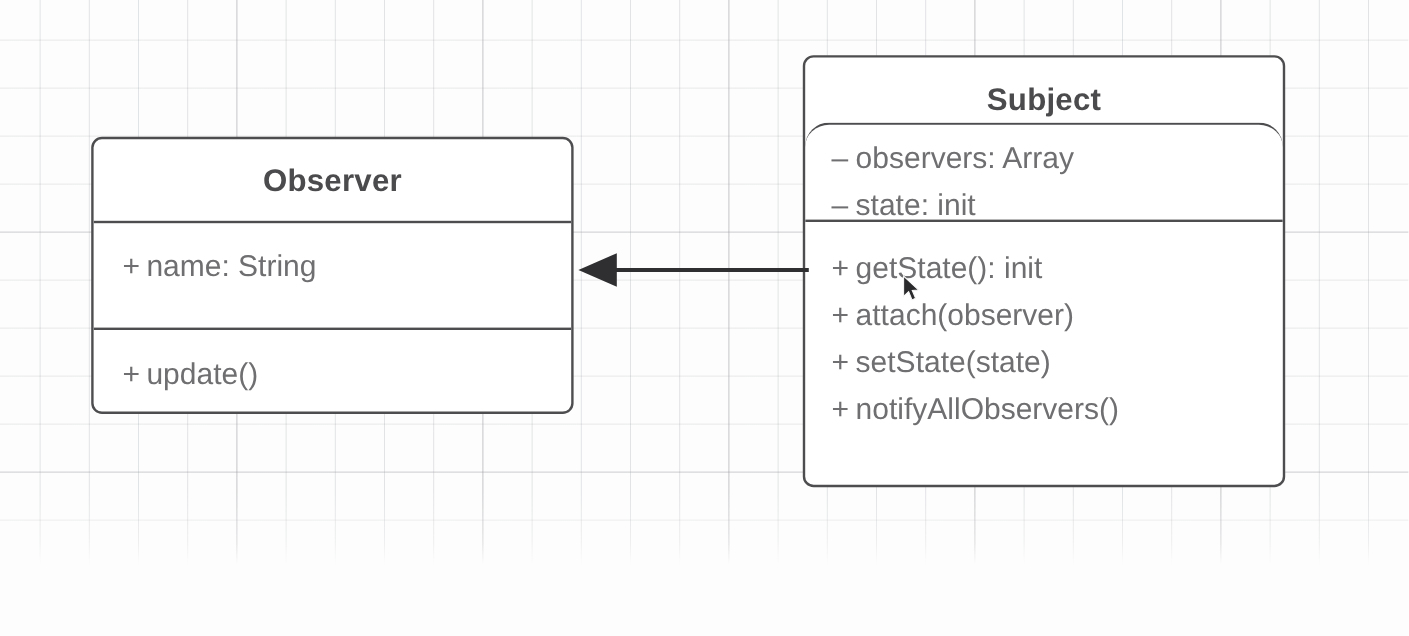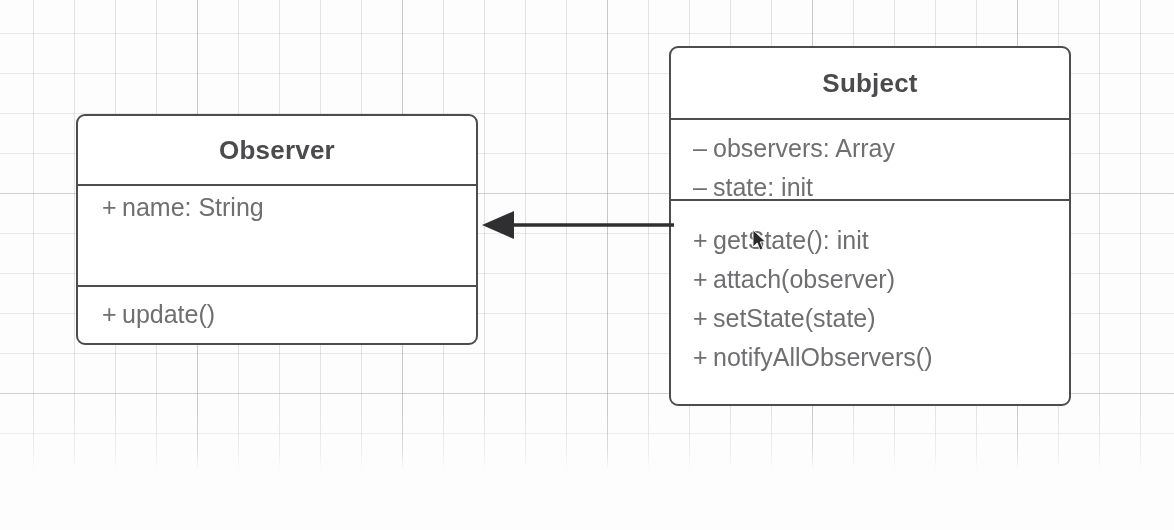--- a/index.html
+++ b/index.html
@@ -90,38 +90,38 @@
     top: 114px;
     width: 402px;
     height: 231px;
   }
   #observer-class .uml-title {
     height: 68px;
     line-height: 68px;
     font-size: 26px;
   }
   #observer-class .uml-compartment { padding-left: 24px; }
-  #observer-class .c-attrs { height: 101px; padding-top: 2px; }
-  #observer-class .c-ops   { height: 79px; padding-top: 8px; }
+  #observer-class .c-attrs { height: 89px; padding-top: 17px; }
+  #observer-class .c-ops   { height: 79px; padding-top: 18px; }
   #observer-class .uml-row { font-size: 25px; line-height: 38px; }
 
   
   #subject-class {
     left: 669px;
     top: 46px;
     width: 402px;
     height: 360px;
   }
   #subject-class .uml-title {
-    height: 70px;
+    height: 54px;
     line-height: 70px;
     font-size: 26px;
   }
   #subject-class .uml-compartment { padding-left: 22px; }
-  #subject-class .c-attrs { height: 81px; padding-top: 9px; }
+  #subject-class .c-attrs { height: 81px; padding-top: 9px; border-radius: 20px; }
   #subject-class .c-ops   { height: 204px; padding-top: 20px; }
   #subject-class .uml-row { font-size: 25px; line-height: 39px; }
 
   
   #association-arrow {
     position: absolute;
     left: 478px;
     top: 200px;
     width: 200px;
     height: 52px;

